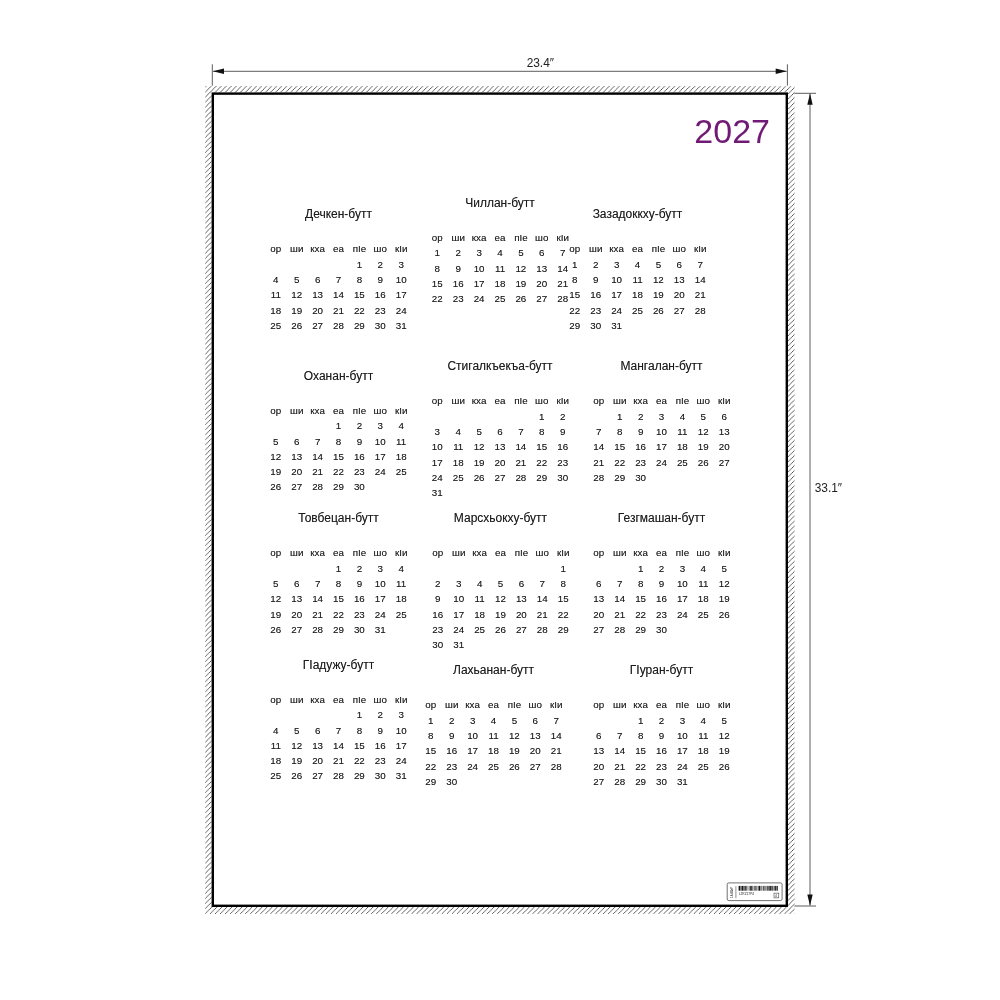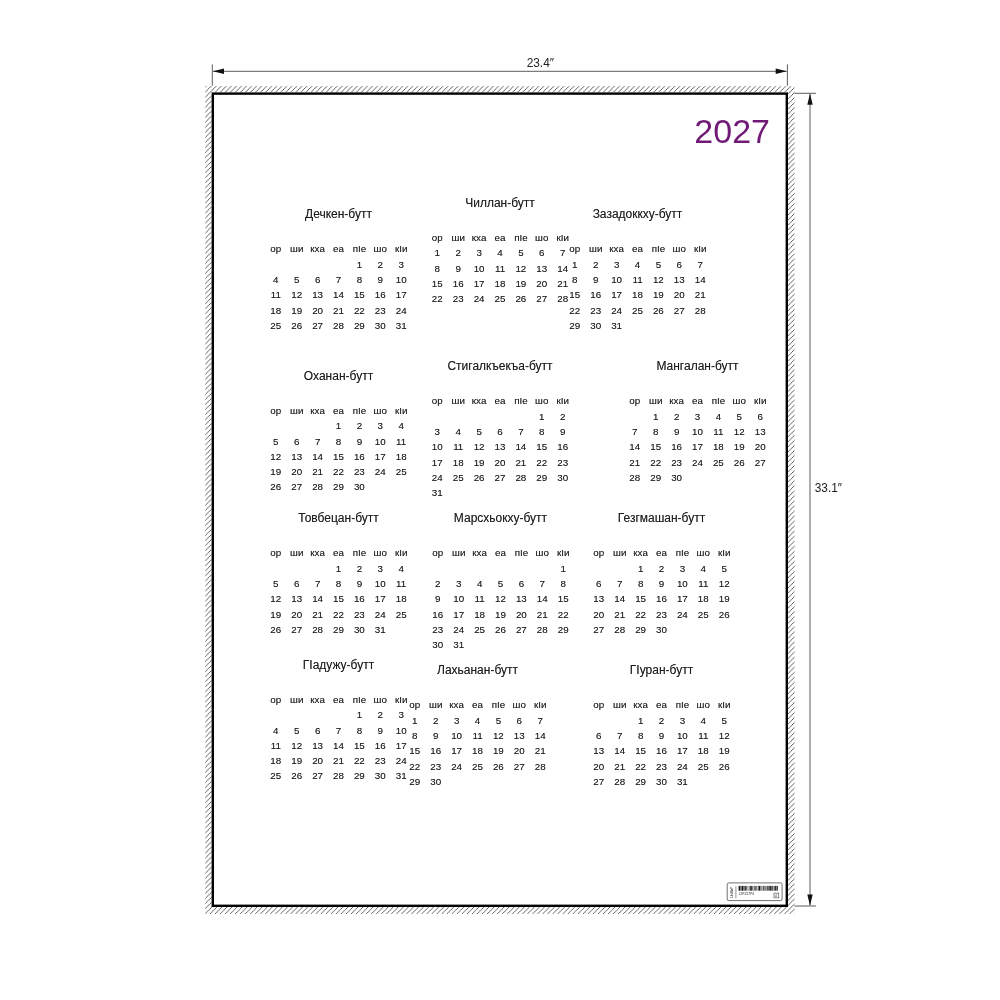--- a/index.html
+++ b/index.html
@@ -180,21 +180,21 @@
 
 <div class="dr"><span>10</span><span>11</span><span>12</span><span>13</span><span>14</span><span>15</span><span>16</span></div>
 
 <div class="dr"><span>17</span><span>18</span><span>19</span><span>20</span><span>21</span><span>22</span><span>23</span></div>
 
 <div class="dr"><span>24</span><span>25</span><span>26</span><span>27</span><span>28</span><span>29</span><span>30</span></div>
 
 <div class="dr"><span>31</span><span></span><span></span><span></span><span></span><span></span><span></span></div>
 </div>
 
-<div class="month" style="left:624px;top:359.4px">
+<div class="month" style="left:588.0px;top:359.4px">
 
 <div class="mt">Мангалан-бутт</div>
 
 <div class="wk"><span>ор</span><span>ши</span><span>кха</span><span>еа</span><span>пIе</span><span>шо</span><span>кIи</span></div>
 
 <div class="dr"><span></span><span>1</span><span>2</span><span>3</span><span>4</span><span>5</span><span>6</span></div>
 
 <div class="dr"><span>7</span><span>8</span><span>9</span><span>10</span><span>11</span><span>12</span><span>13</span></div>
 
 <div class="dr"><span>14</span><span>15</span><span>16</span><span>17</span><span>18</span><span>19</span><span>20</span></div>
@@ -267,21 +267,21 @@
 
 <div class="dr"><span>4</span><span>5</span><span>6</span><span>7</span><span>8</span><span>9</span><span>10</span></div>
 
 <div class="dr"><span>11</span><span>12</span><span>13</span><span>14</span><span>15</span><span>16</span><span>17</span></div>
 
 <div class="dr"><span>18</span><span>19</span><span>20</span><span>21</span><span>22</span><span>23</span><span>24</span></div>
 
 <div class="dr"><span>25</span><span>26</span><span>27</span><span>28</span><span>29</span><span>30</span><span>31</span></div>
 </div>
 
-<div class="month" style="left:404px;top:663.4px">
+<div class="month" style="left:420px;top:663.4px">
 
 <div class="mt">Лахьанан-бутт</div>
 
 <div class="wk"><span>ор</span><span>ши</span><span>кха</span><span>еа</span><span>пIе</span><span>шо</span><span>кIи</span></div>
 
 <div class="dr"><span>1</span><span>2</span><span>3</span><span>4</span><span>5</span><span>6</span><span>7</span></div>
 
 <div class="dr"><span>8</span><span>9</span><span>10</span><span>11</span><span>12</span><span>13</span><span>14</span></div>
 
 <div class="dr"><span>15</span><span>16</span><span>17</span><span>18</span><span>19</span><span>20</span><span>21</span></div>

